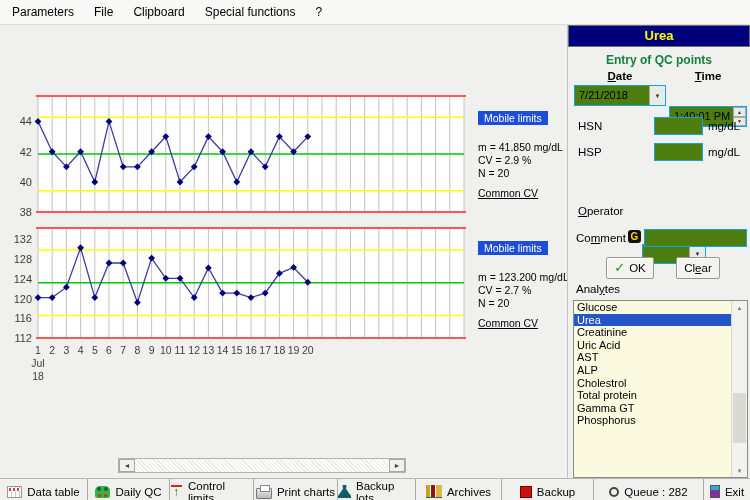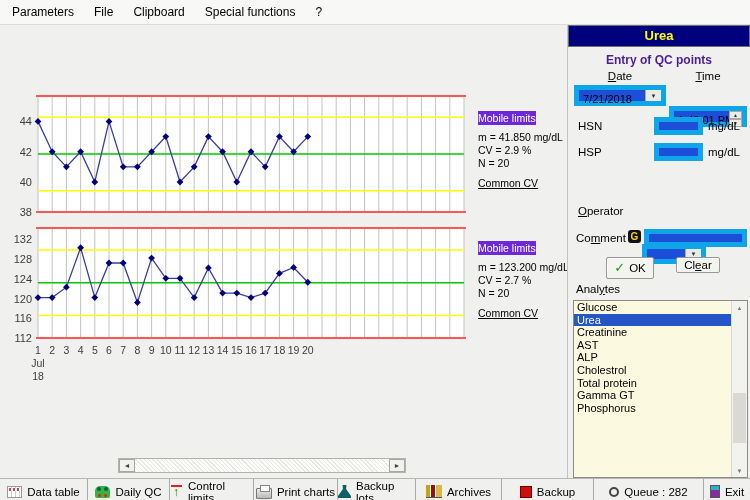--- a/index.html
+++ b/index.html
@@ -10,42 +10,42 @@
   #menubar { position:absolute; left:0; top:0; width:750px; height:25px; background:#f8f8f7;
              border-bottom:1px solid #dcdcd8; display:flex; align-items:center; padding-left:2px; }
   .menu-item { padding:0 10px; font-size:12px; height:100%; display:flex; align-items:center; cursor:default; }
 
   
   #chart-region { position:absolute; left:0; top:25px; width:567px; height:453px; background:#f0f0ee; }
   #charts-svg { position:absolute; left:0; top:0; }
   .tick { font:11px "Liberation Sans","DejaVu Sans",sans-serif; fill:#3c3c3c; }
   .xtick { font:10.5px "Liberation Sans","DejaVu Sans",sans-serif; fill:#3c3c3c; }
   .legend { position:absolute; left:478px; white-space:nowrap; font-size:10.5px; }
-  .legend-title { display:inline-block; background:#6d28d9; color:#fff; padding:1px 0; }
+  .legend-title { display:inline-block; background:#1d4ed8; color:#fff; padding:1px 6px; }
   .legend-line { line-height:12px; margin-top:1px; }
-  .legend-line.first { margin-top:6px; }
+  .legend-line.first { margin-top:16px; }
   .legend-link { margin-top:8px; text-decoration:underline; cursor:pointer; width:max-content; }
 
   
   #hscroll { position:absolute; left:118px; top:433px; width:288px; height:15px;
              border:1px solid #b2b2ae; background:#fff; display:flex; }
   .hs-btn { width:16px; height:100%; background:#f1f1ee; border:1px solid #a6a6a2; flex:none;
             display:flex; align-items:center; justify-content:center; font-size:7px; color:#444; }
   .hs-track { flex:1; background-image:repeating-linear-gradient(45deg,#e8e8e4 0 1px,#fdfdfb 1px 3px); }
 
   
   #panel { position:absolute; left:567px; top:25px; width:183px; height:453px; background:#f0f0ee;
            border-left:1px solid #c2c2be; }
   .p-abs { position:absolute; }
   #panel-title { left:0; top:0; width:100%; height:22px; background:#00007f; border:1px solid #6e6e6e;
                  color:#ffff00; font-weight:bold; font-size:13px; text-align:center; line-height:20px; }
-  #entry-heading { left:0; top:28px; width:100%; text-align:center; color:#4c1d95; font-weight:bold; font-size:12px; }
+  #entry-heading { left:0; top:28px; width:100%; text-align:center; color:#15803d; font-weight:bold; font-size:12px; }
   .field-label { font-size:11.5px; }
-  .center-label { text-align:center; }
-  .tb-input, .combo { background:#1d4ed8; border:5px solid #0ea5e9; font-size:11px; }
+  .center-label { text-align:center;font-weight:bold; }
+  .tb-input, .combo { background:#4d7c0f; border:1px solid #0ea5e9; font-size:11px; }
   input.tb-input { padding:0 3px; font-family:inherit; }
   .combo { position:relative; }
   .combo-value { position:absolute; left:4px; top:3px; font-size:11px; }
   .combo-btn { position:absolute; right:0; top:0; bottom:0; width:16px; background:#eaeae6;
                border-left:1px solid #a9a9a5; display:flex; align-items:center; justify-content:center;
                font-size:6px; color:#333; }
   .spin { position:absolute; right:0; top:0; bottom:0; width:13px; display:flex; flex-direction:column; }
   .spin-btn { flex:1; background:#eaeae6; border:1px solid #a9a9a5; display:flex; align-items:center;
               justify-content:center; font-size:5px; color:#333; }
   .g-badge { width:13px; height:13px; background:#101018; color:#ffd400; font-size:10px; font-weight:bold;
@@ -338,31 +338,32 @@
   </div>
 
   <div class="p-abs field-label" style="left:8px; top:207px;"><span>Co</span><u>m</u><span>ment</span></div>
   <div class="p-abs g-badge" style="left:60px; top:205px;">G</div>
   <input class="p-abs tb-input" style="left: 76px; top: 204px; width: 103px; height: 18px;" value="">
 
   <div class="p-abs pbtn" style="left:38px; top:232px; width:48px; height:22px;">
     <span class="ok-check">✓</span>
     <span>OK</span>
   </div>
-  <div class="p-abs pbtn" style="left:108px; top:232px; width:44px; height:16px;">
+  <div class="p-abs pbtn" style="left:108px; top:232px; width:44px; height:22px;">
     <span><span>Cl</span><u>e</u><span>ar</span></span>
   </div>
 
   <div class="p-abs field-label" style="left:8px; top:258px;"><span>Anal</span><u>y</u><span>tes</span></div>
 
   <div class="p-abs" id="analytes-listbox">
     <div id="analytes-items">
         <div class="analyte-item">Glucose</div>
         <div class="analyte-item selected">Urea</div>
         <div class="analyte-item">Creatinine</div>
+        <div class="analyte-item">Uric Acid</div>
         <div class="analyte-item">AST</div>
         <div class="analyte-item">ALP</div>
         <div class="analyte-item">Cholestrol</div>
         <div class="analyte-item">Total protein</div>
         <div class="analyte-item">Gamma GT</div>
         <div class="analyte-item">Phosphorus</div>
       </div>
     <div id="list-scrollbar">
       <div class="list-arrow">
           <span>▲</span>

